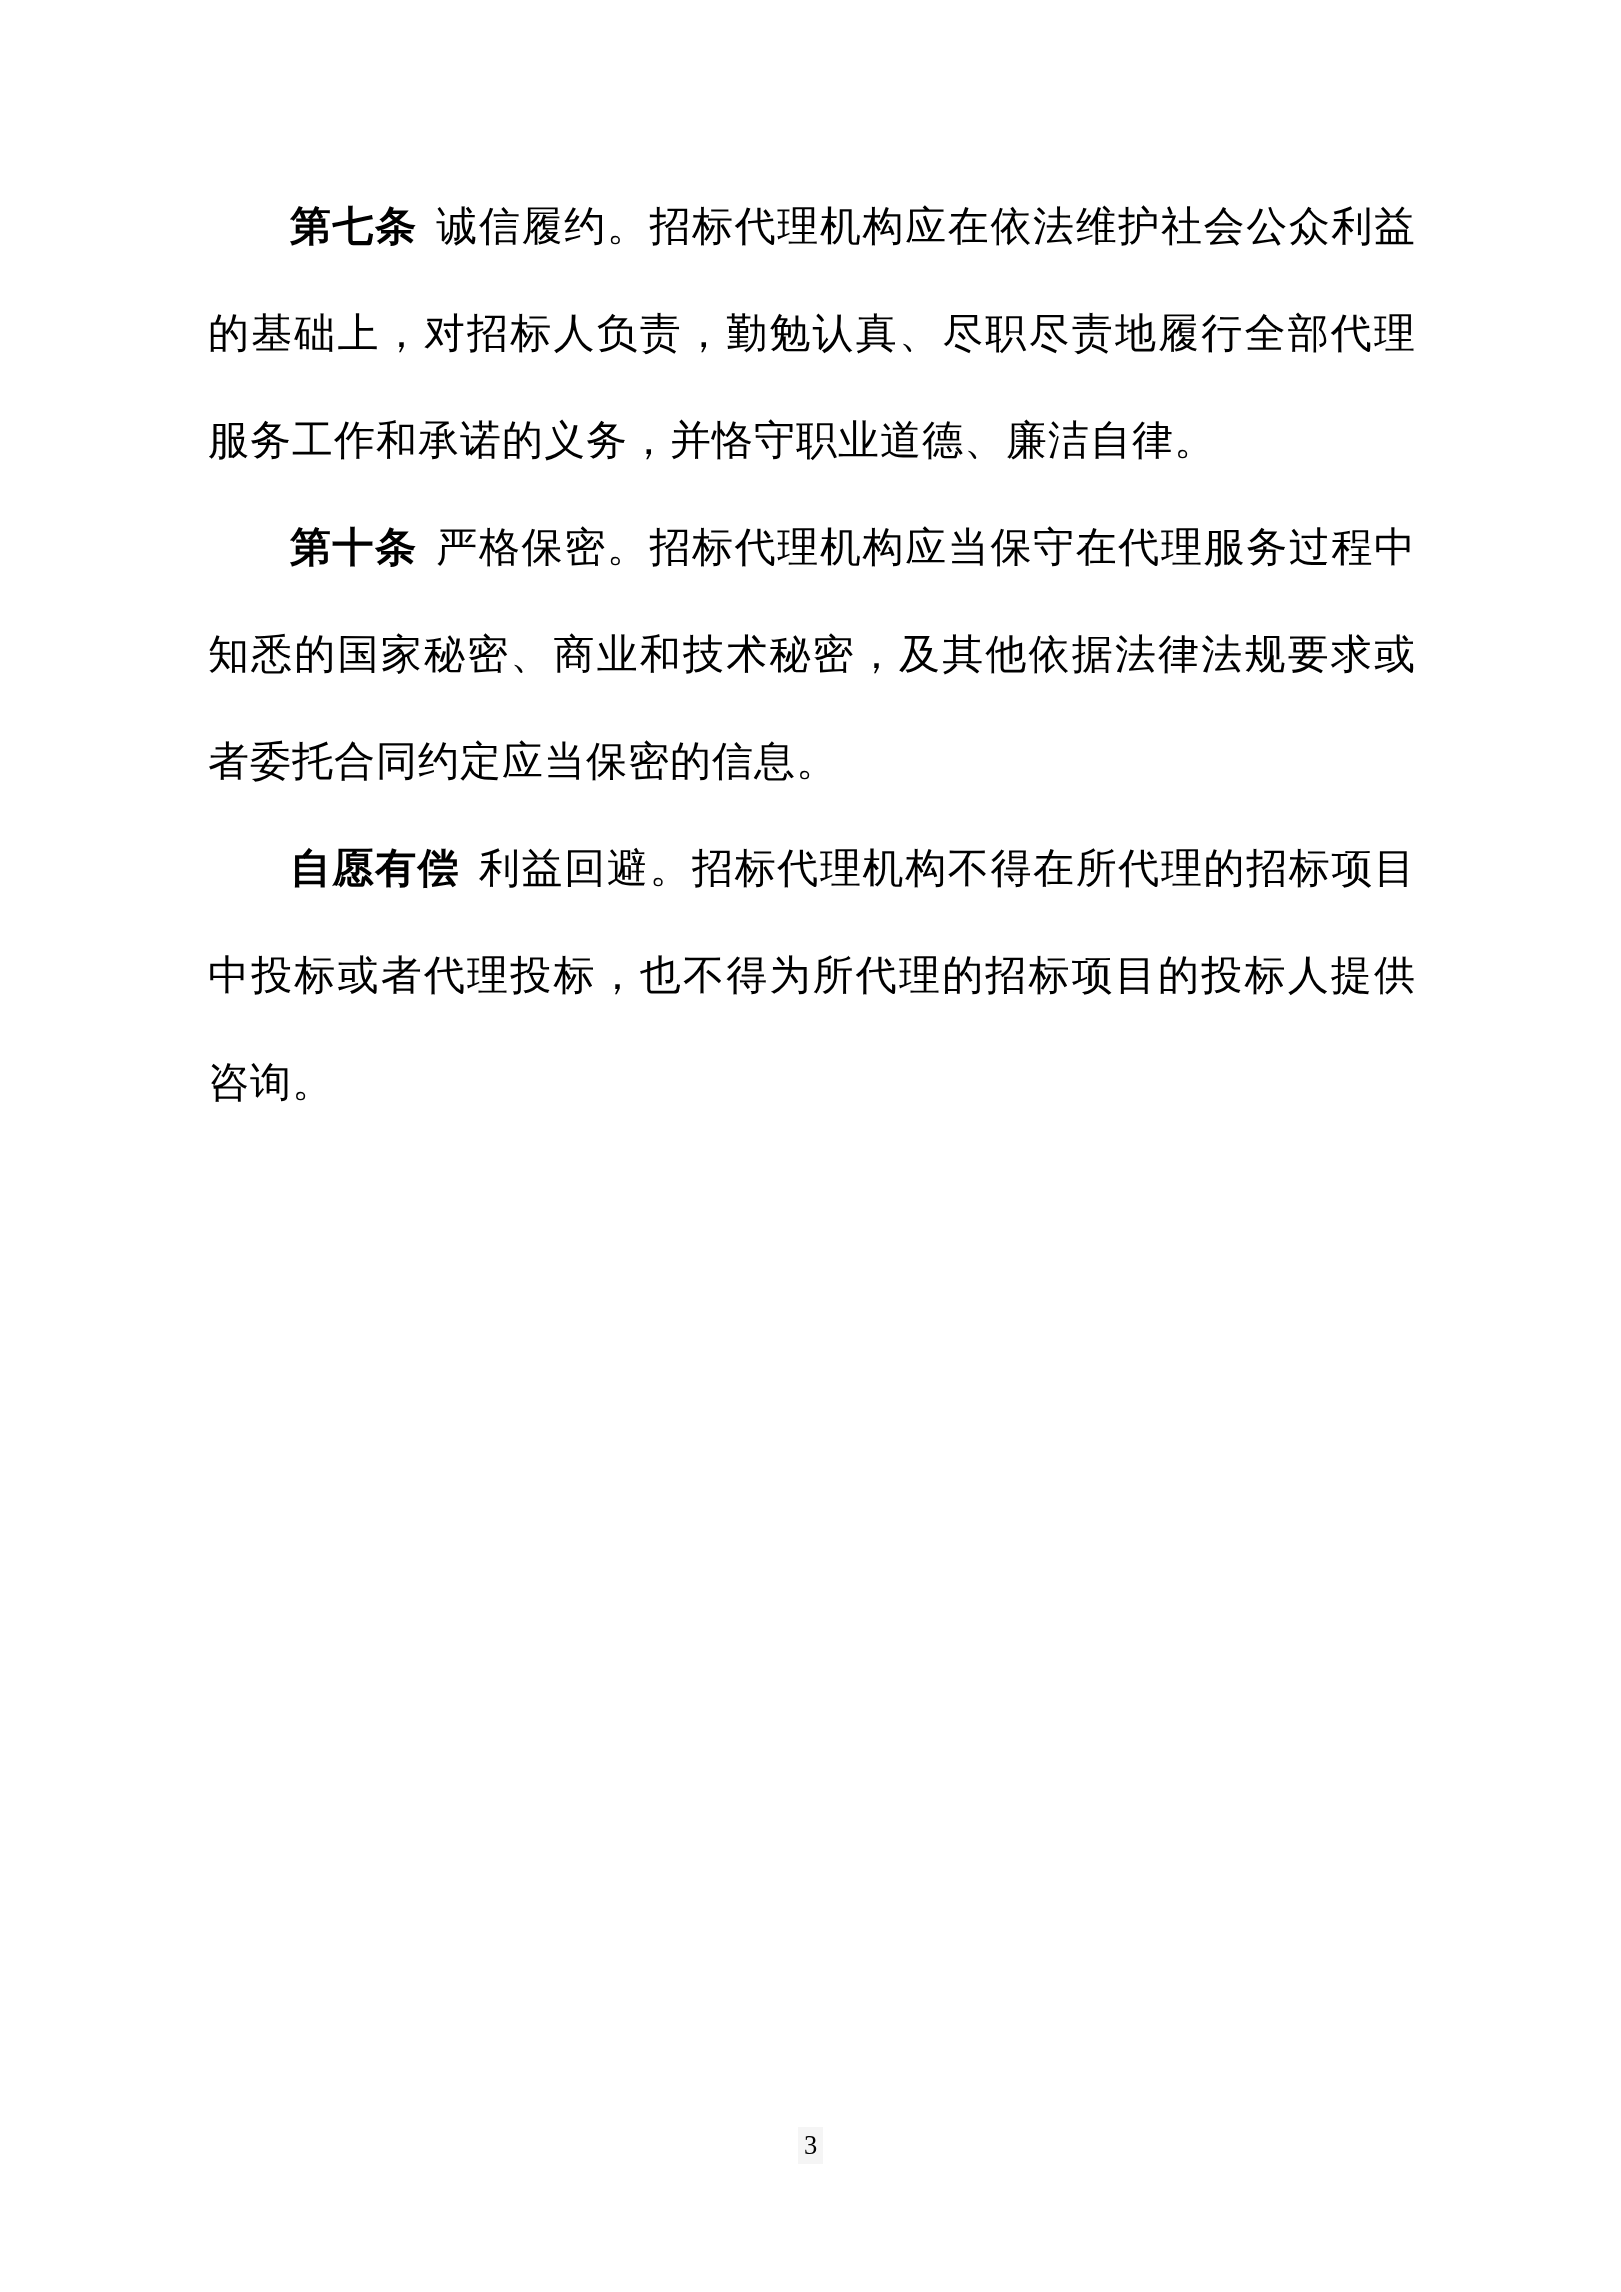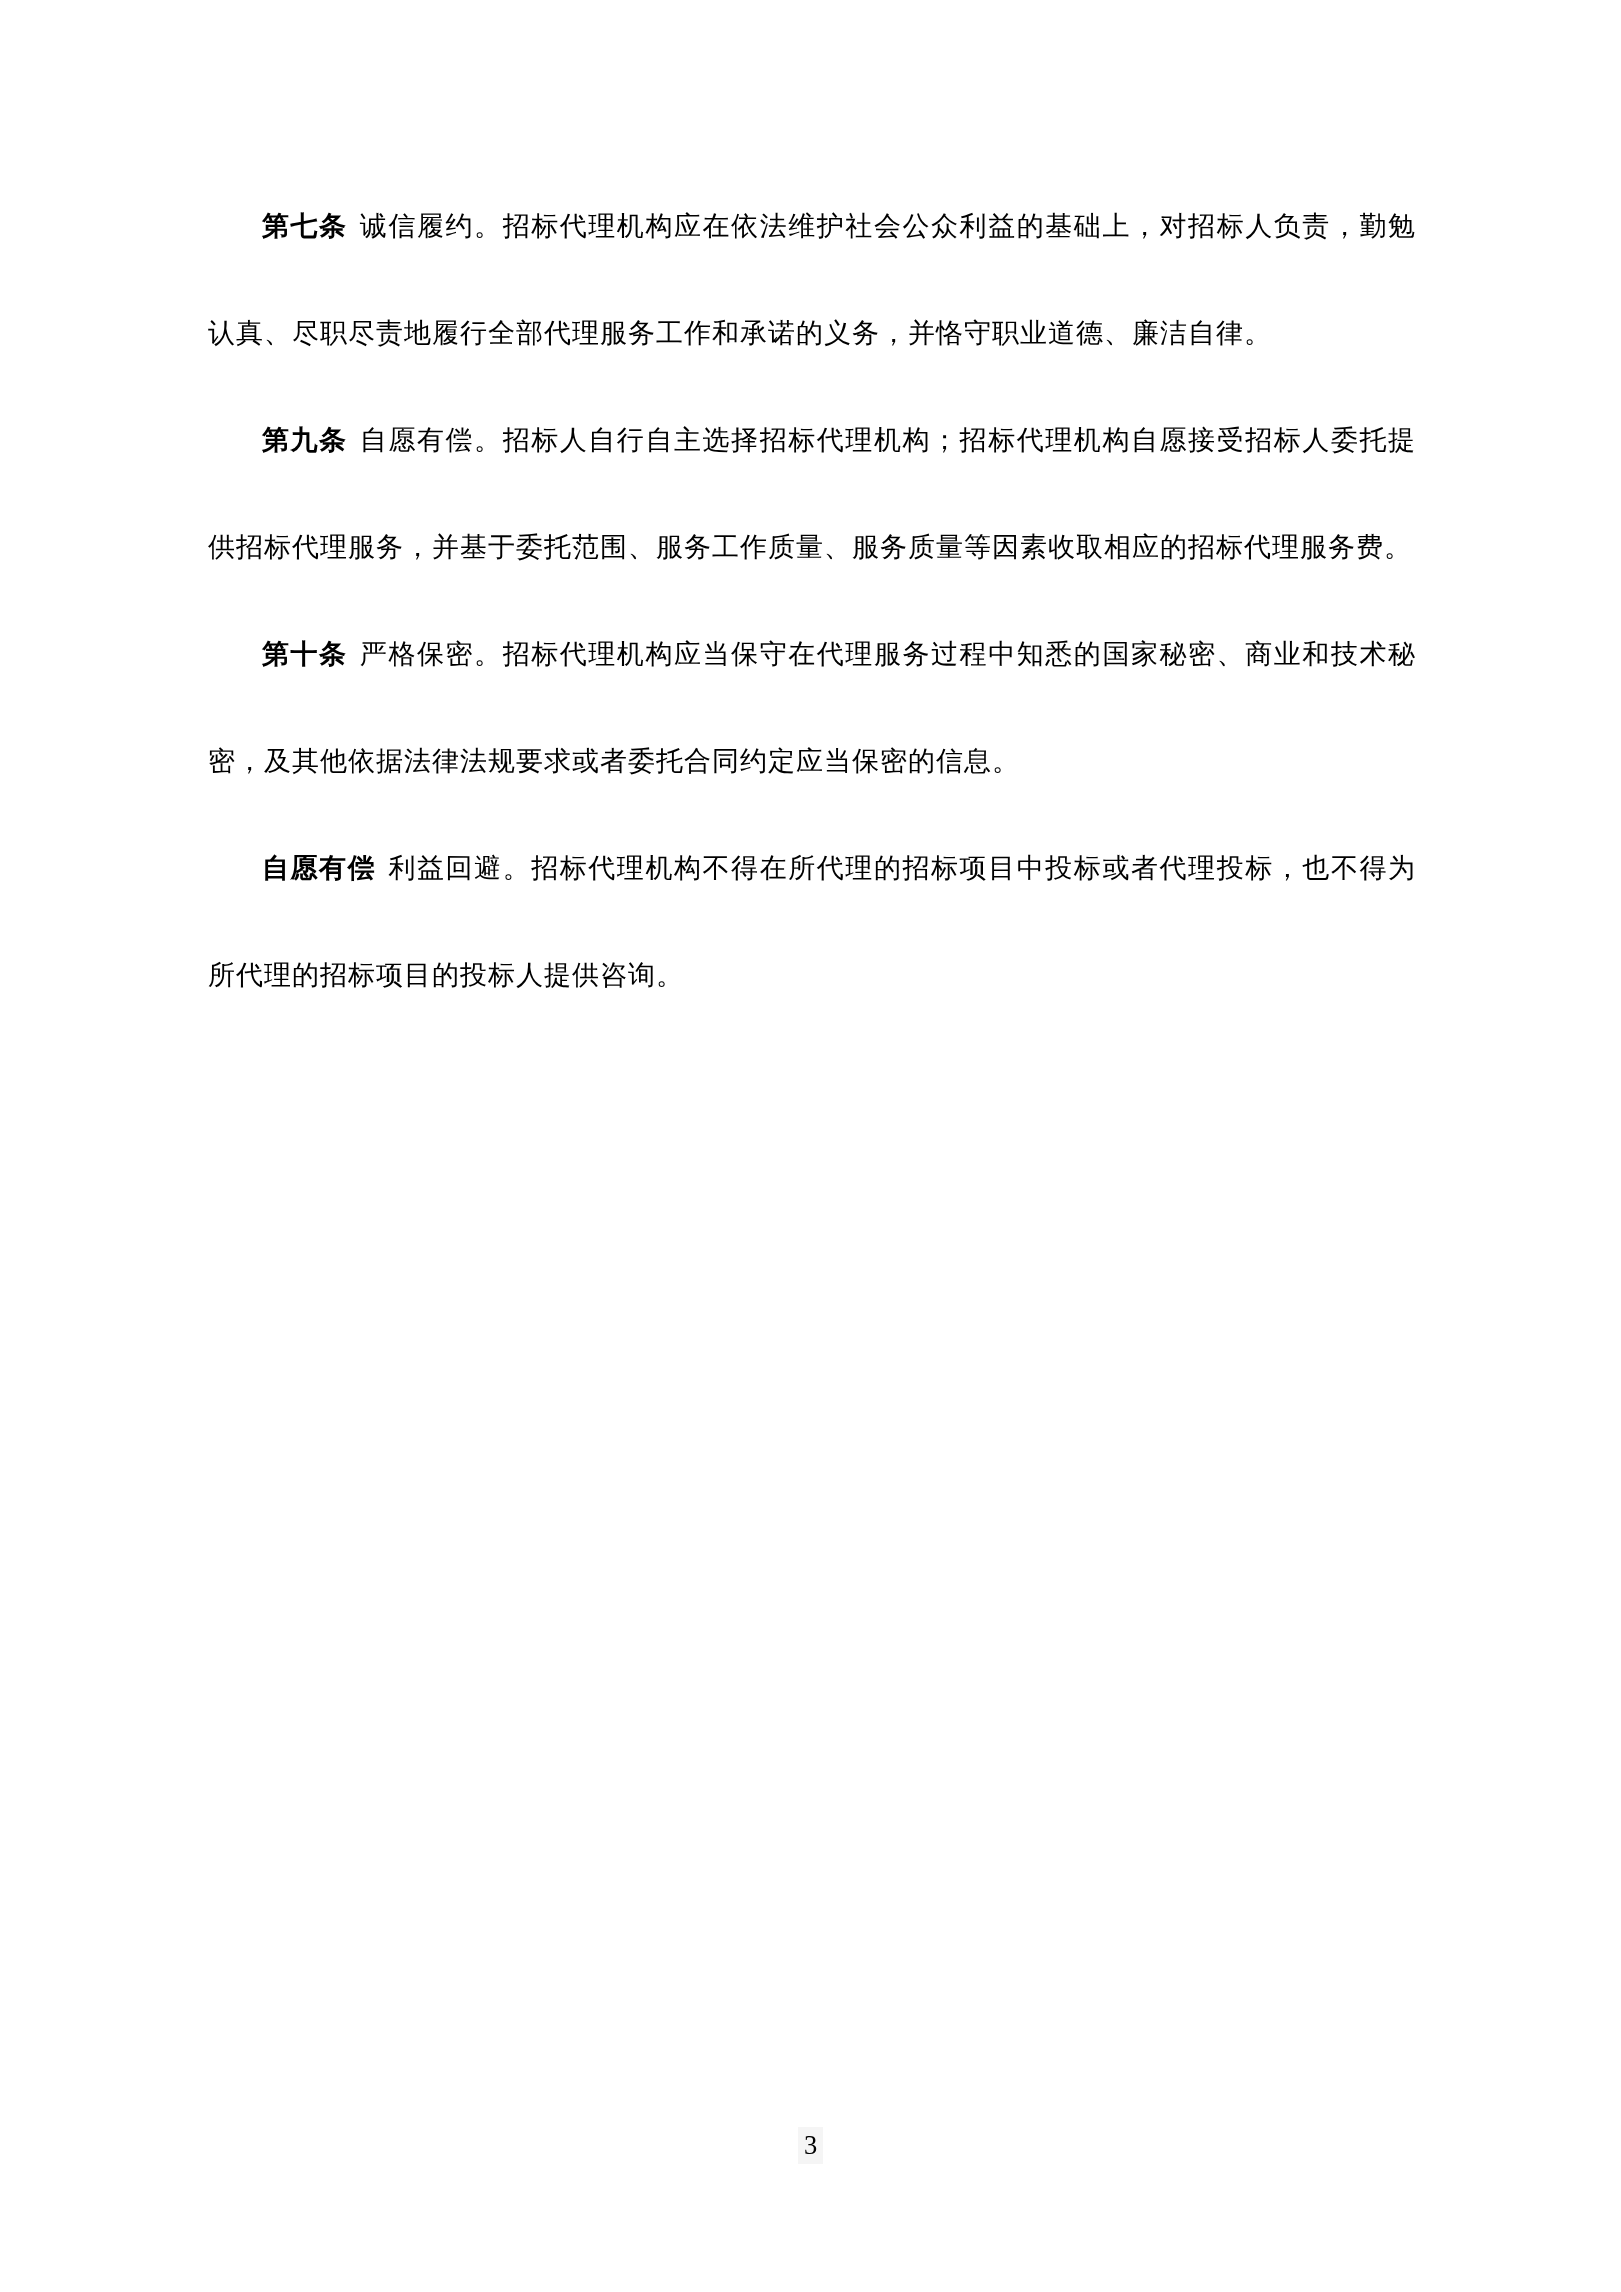--- a/index.html
+++ b/index.html
@@ -14,21 +14,21 @@
     background: #ffffff;
     color: #000000;
     font-family: "Liberation Sans", sans-serif;
     overflow: hidden;
   }
   .text-block {
     position: absolute;
     left: 208px;
     top: 173px;
     width: 1208px;
-    font-size: 27px;
+    font-size: 41px;
     line-height: 107px;
     letter-spacing: 1px;
     text-align: justify;
     text-justify: inter-character;
   }
   p.article {
     margin: 0;
     padding: 0;
     text-indent: 2em;
   }
@@ -57,23 +57,20 @@
 
 <div class="page">
 
   <div class="text-block">
 
     <p class="article">
       <span class="article-heading">第七条</span><span>诚信履约。招标代理机构应在依法维护社会公众利益的基础上，对招标人负责，勤勉认真、尽职尽责地履行全部代理服务工作和承诺的义务，并恪守职业道德、廉洁自律。</span>
     </p>
 
 
-    <p class="article">
-      <span class="article-heading">第九条</span><span>自愿有偿。招标人自行自主选择招标代理机构；招标代理机构自愿接受招标人委托提供招标代理服务，并基于委托范围、服务工作质量、服务质量等因素收取相应的招标代理服务费。</span>
-    </p>
 
     <p class="article">
       <span class="article-heading">第十条</span><span>严格保密。招标代理机构应当保守在代理服务过程中知悉的国家秘密、商业和技术秘密，及其他依据法律法规要求或者委托合同约定应当保密的信息。</span>
     </p>
 
     <p class="article">
       <span class="article-heading">自愿有偿</span><span>利益回避。招标代理机构不得在所代理的招标项目中投标或者代理投标，也不得为所代理的招标项目的投标人提供咨询。</span>
     </p>
 
   </div>

